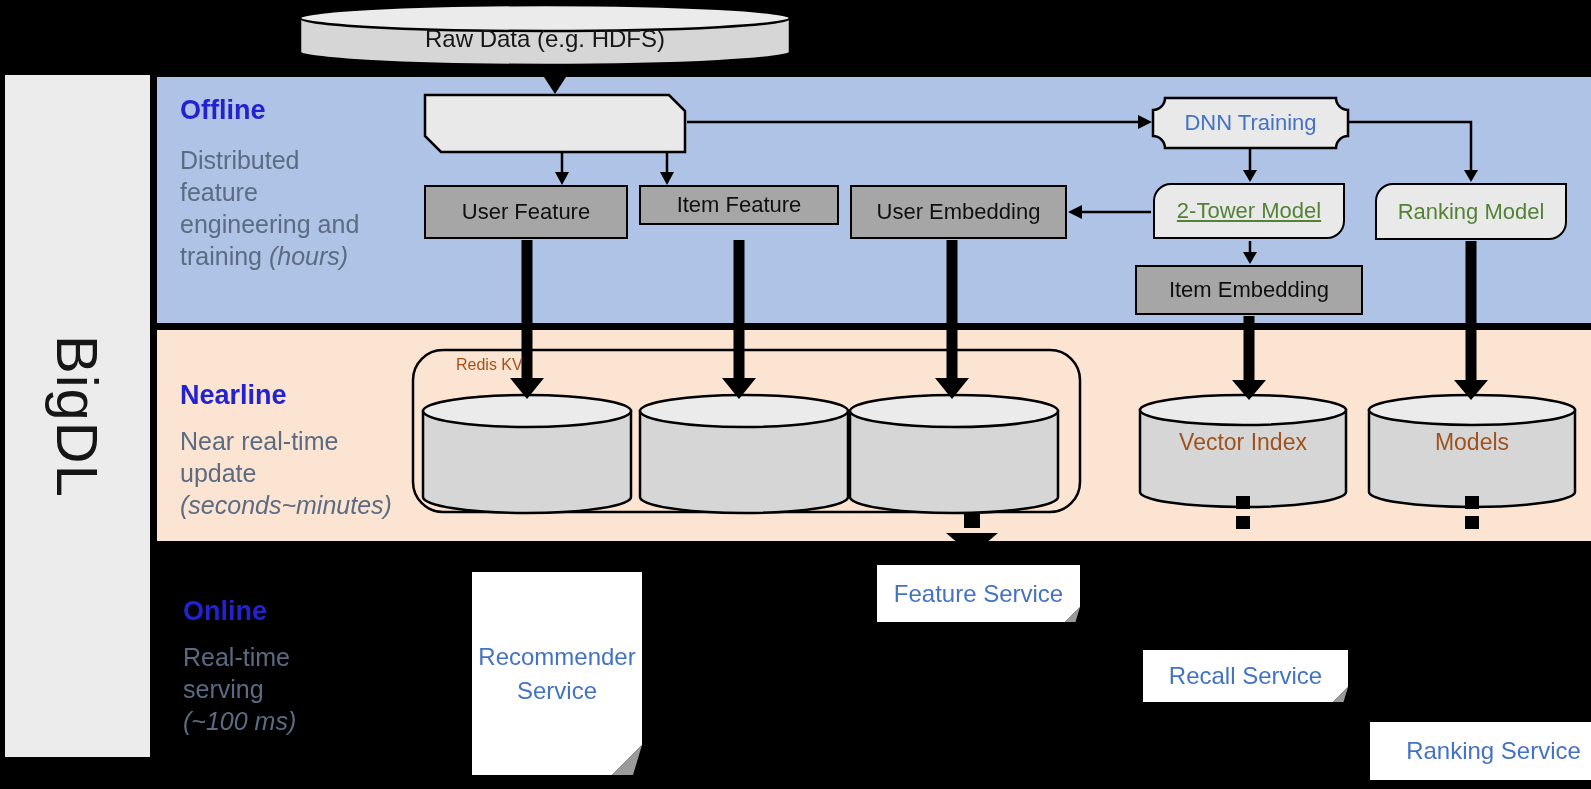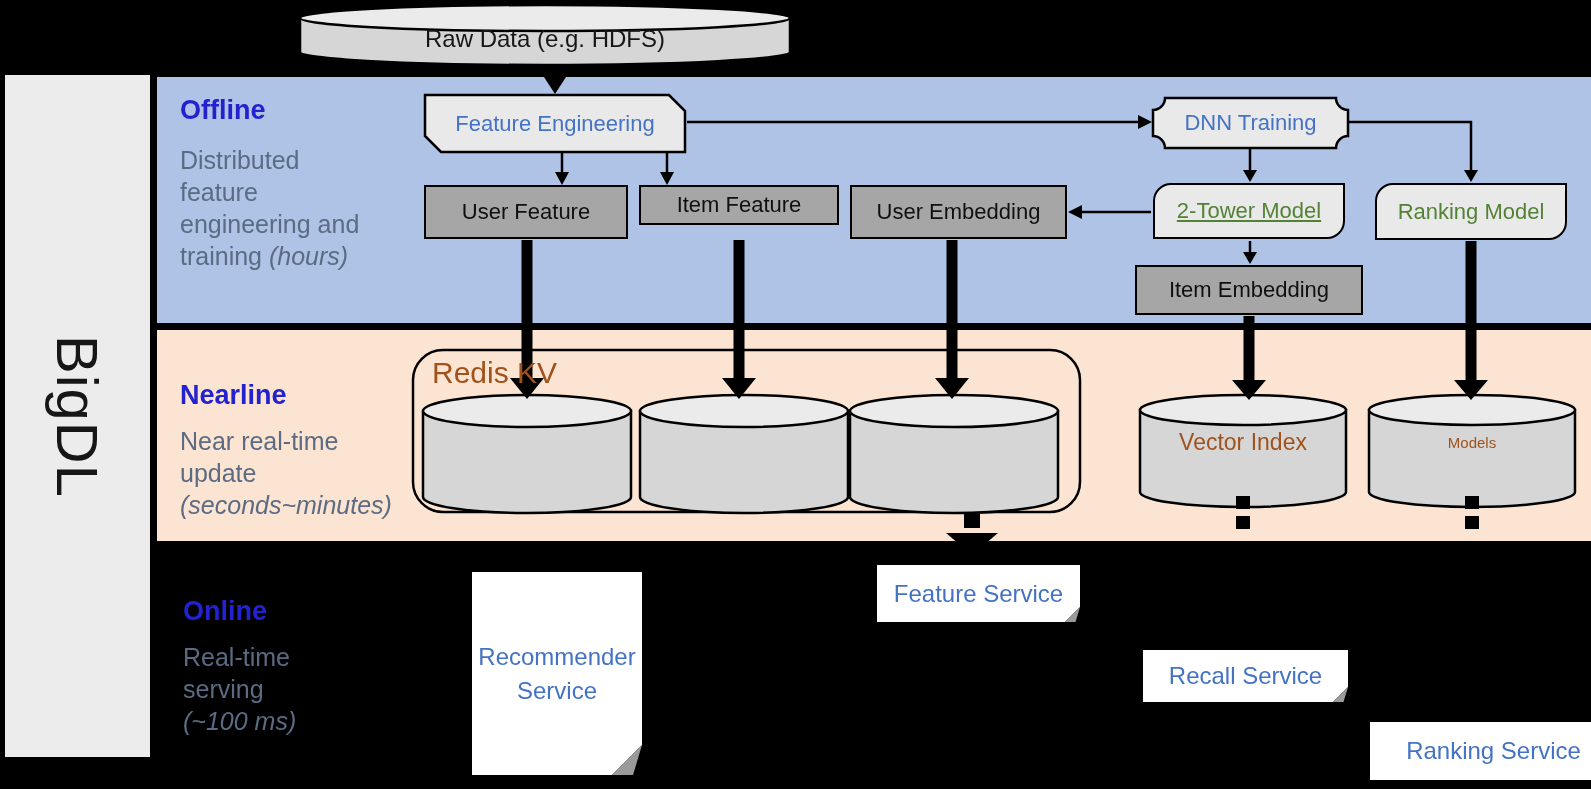--- a/index.html
+++ b/index.html
@@ -173,33 +173,32 @@
 
   <div class="abs" style="left:183px; top:596px;">
     <div class="sec-title">Online</div>
     <div class="sec-desc" style="margin-top:14px;">
       <div>Real-time</div>
       <div>serving</div>
       <div class="italic">(~100 ms)</div>
     </div>
   </div>
 
-  <div class="box lbl-blue" style="left:425px; top:95px; width:260px; height:57px;">Feature Engineering</div>
   <div class="box lbl-blue" style="left:1153px; top:98px; width:195px; height:50px;">DNN Training</div>
 
   <div class="box box-gray" style="left:424px; top:185px; width:204px; height:54px;">User Feature</div>
   <div class="box box-gray" style="left:639px; top:185px; width:200px; height:40px;">Item Feature</div>
   <div class="box box-gray" style="left:850px; top:185px; width:217px; height:54px;">User Embedding</div>
   <div class="box box-alt" style="left:1153px; top:183px; width:192px; height:56px;text-decoration:underline;">2-Tower Model</div>
   <div class="box box-alt" style="left:1375px; top:183px; width:192px; height:57px;">Ranking Model</div>
   <div class="box box-gray" style="left:1135px; top:265px; width:228px; height:50px;">Item Embedding</div>
 
-  <div class="abs lbl-brown" style="left:432px; top:356px; font-size:30px;">Redis KV</div>
+  <div class="abs lbl-brown" style="left:456px; top:356px; font-size:16px;">Redis KV</div>
   <div class="box lbl-brown" style="left:1140px; top:428px; width:206px; height:28px; font-size:23px;">Vector Index</div>
-  <div class="box lbl-brown" style="left:1369px; top:428px; width:206px; height:28px; font-size:15px;">Models</div>
+  <div class="box lbl-brown" style="left:1369px; top:428px; width:206px; height:28px; font-size:23px;">Models</div>
 
   <div class="doc-wrap" style="left:877px; top:565px; width:203px; height:57px; --cut:15px;">
     <div class="doc-bg"></div>
     <div class="flap"></div>
     <div class="doc-label">Feature Service</div>
   </div>
 
   <div class="doc-wrap" style="left:472px; top:572px; width:170px; height:203px; --cut:30px;">
     <div class="doc-bg"></div>
     <div class="flap"></div>

